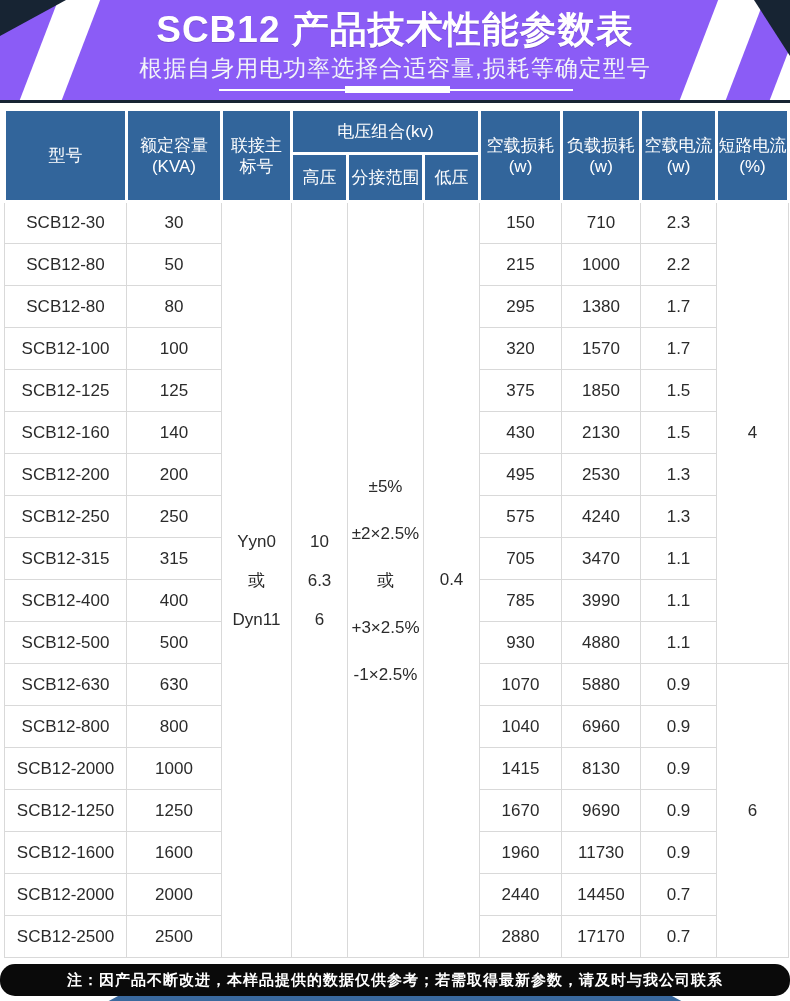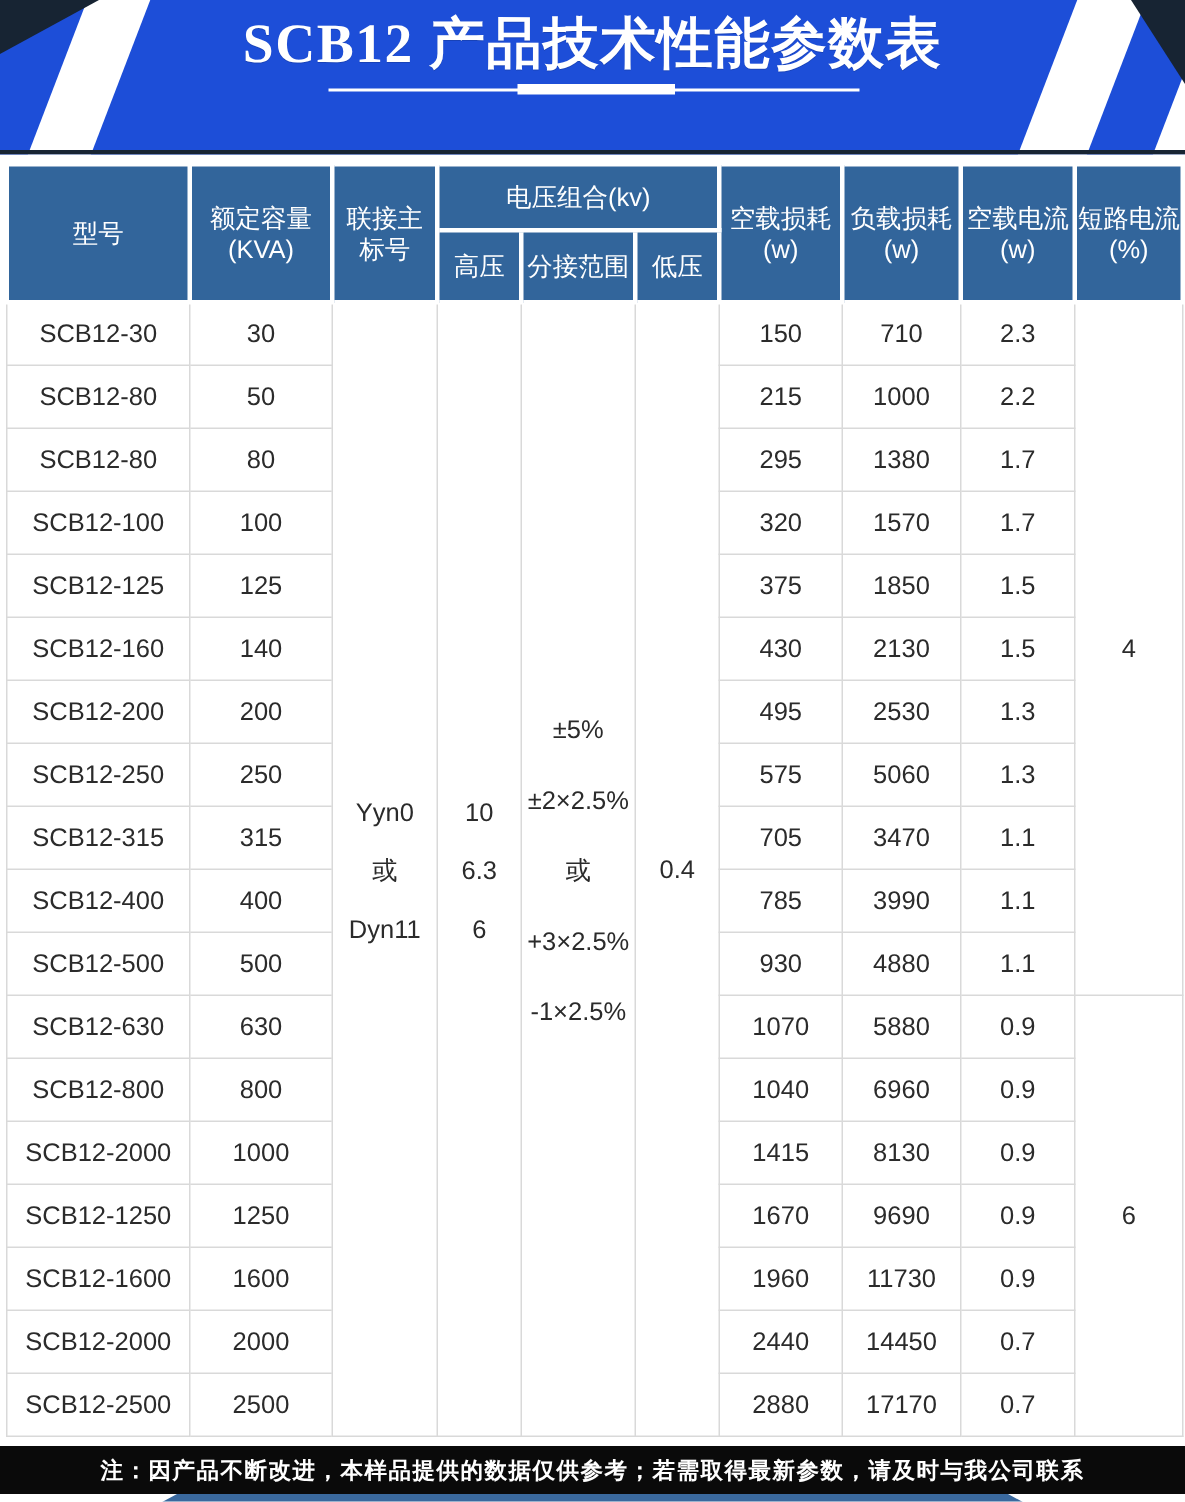--- a/index.html
+++ b/index.html
@@ -2,21 +2,21 @@
 <html><head>
 <meta charset="utf-8">
 <style>
   * { margin:0; padding:0; box-sizing:border-box; }
   html,body { width:790px; }
   body {
     width:790px; height:1001px; overflow:hidden; background:#ffffff;
     font-family:"Liberation Sans","DejaVu Sans",sans-serif; position:relative;
   }
   
-  .banner { position:relative; width:790px; height:103px; background:#1d4ed8; overflow:hidden;font-family:Liberation Serif, serif; }
+  .banner { position:relative; width:790px; height:103px; background:#8b5cf6; overflow:hidden; }
   .banner .bottom-line { position:absolute; left:0; right:0; bottom:0; height:3px; background:#172433; }
   .stripe { position:absolute; top:-10px; height:130px; background:#ffffff; transform:skewX(-21deg); transform-origin:top left; }
   .stripe-left  { left:62px;  width:42px; }
   .stripe-right { left:722px; width:46px; }
   .stripe-corner{ left:812px; width:34px; }
   .corner-dark { position:absolute; top:0; background:#172433; }
   .corner-dark.left  { left:0; width:66px; height:36px; clip-path:polygon(0 0,100% 0,0 100%); }
   .corner-dark.right { right:0; width:36px; height:56px; clip-path:polygon(0 0,100% 0,100% 100%); }
   .banner-title {
     position:relative; z-index:3; text-align:center; color:#ffffff;
@@ -43,38 +43,39 @@
   table.spec tbody td {
     border:1px solid #d9d9d9; background:#ffffff; color:#2b2b2b;
     font-size:17px; text-align:center; vertical-align:middle; padding:0;
   }
   td .mline { line-height:39px; }
   td .tline { line-height:47px; }
   
   .note-bar {
     margin-top:6px; width:790px; height:32px; background:#0a0a0a;
     display:flex; align-items:center; justify-content:center;
-    color:#ffffff; font-size:15px; font-weight:700; letter-spacing:1px;
+    color:#ffffff; font-size:15px; font-weight:700; letter-spacing:1px;border-radius:15px;
   }
   .bottom-trapezoid {
     margin:0 auto; width:580px; height:7px; background:#3a699e;
     clip-path:polygon(13px 0, calc(100% - 13px) 0, 100% 100%, 0 100%);
   }
 </style>
 </head>
 <body>
 
 <div class="banner">
   <div class="stripe stripe-left"></div>
   <div class="stripe stripe-right"></div>
   <div class="stripe stripe-corner"></div>
   <div class="corner-dark left"></div>
   <div class="corner-dark right"></div>
   <div class="bottom-line"></div>
   <div class="banner-title">SCB12 产品技术性能参数表</div>
+  <div class="banner-subtitle">根据自身用电功率选择合适容量,损耗等确定型号</div>
   <div class="subtitle-rule">
     <div class="thin"></div>
     <div class="thick"></div>
   </div>
 </div>
 
 <div class="spec-table-wrap">
   <table class="spec">
     <colgroup>
       <col style="width:122px">
@@ -189,21 +190,21 @@
           <td>SCB12-200</td>
           <td>200</td>
           <td>495</td>
           <td>2530</td>
           <td>1.3</td>
         </tr>
         <tr>
           <td>SCB12-250</td>
           <td>250</td>
           <td>575</td>
-          <td>5060</td>
+          <td>4240</td>
           <td>1.3</td>
         </tr>
         <tr>
           <td>SCB12-315</td>
           <td>315</td>
           <td>705</td>
           <td>3470</td>
           <td>1.1</td>
         </tr>
         <tr>

